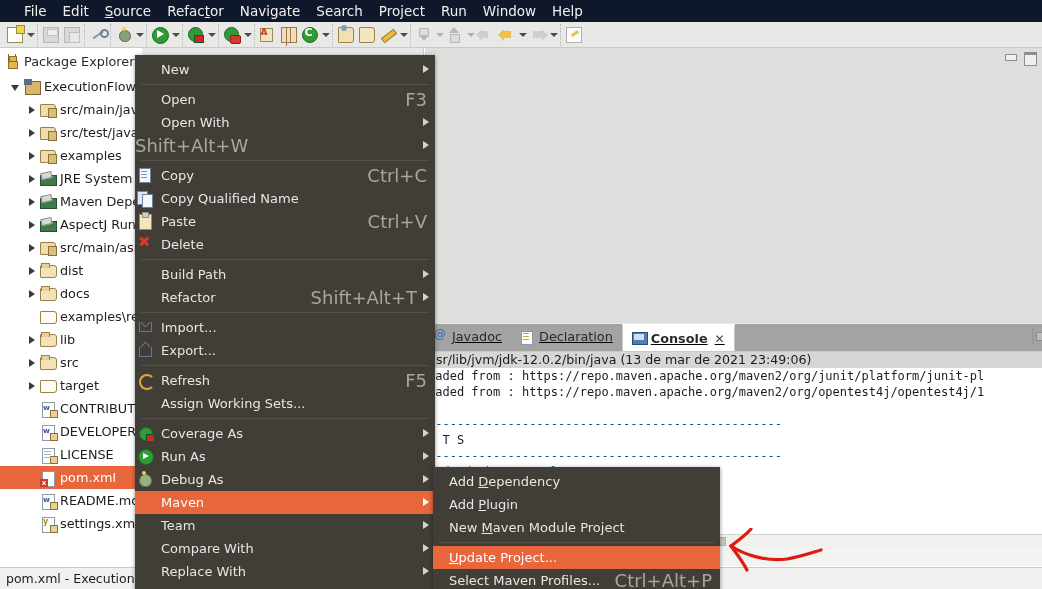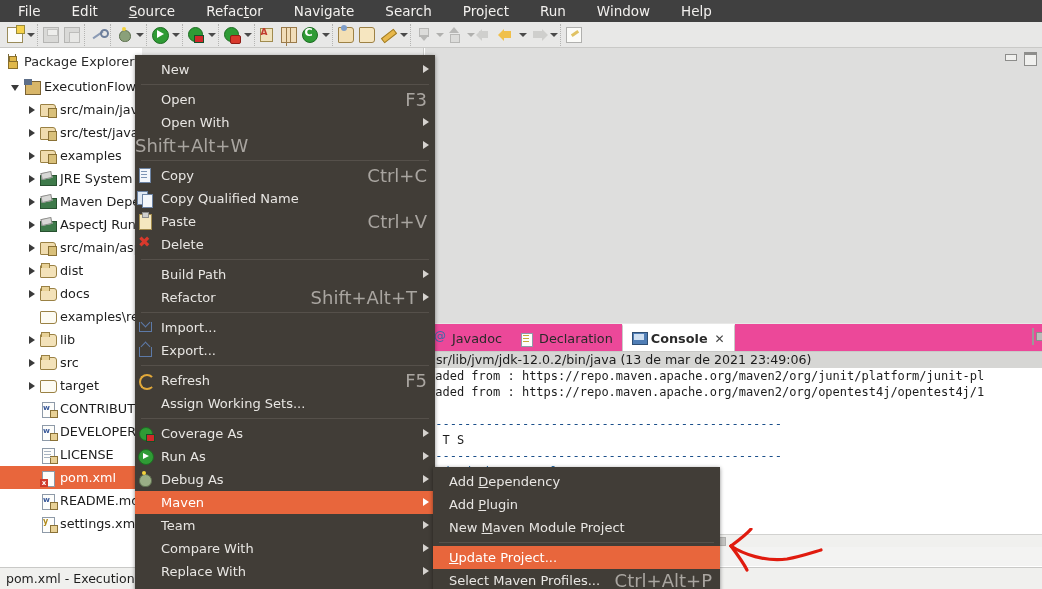--- a/index.html
+++ b/index.html
@@ -8,23 +8,23 @@
     width:1042px; height:589px;
     font-family:"DejaVu Sans","Liberation Sans",sans-serif;
     font-size:12.5px;
     background:#ffffff;
     overflow:hidden;
     position:relative;
   }
 
   
   #menubar {
-    height:22px; background:#404040;
+    height:22px; background:#0f172a;
     display:flex; align-items:center;
-    padding-left:10px; gap:15px;
+    padding-left:16px; gap:0px;
   }
   #menubar .mi {
     color:#f2f0ee; font-size:13.5px;
     padding:1px 8px 2px 8px; white-space:nowrap;
     line-height:18px;
   }
   #menubar .mi u { text-decoration:underline; }
 
   
   #toolbar {
@@ -151,21 +151,21 @@
   #editor-area { position:absolute; left:0; top:0; width:617px; height:275px;
                  background:#dededd; border-bottom:1px solid #c9c9c7; }
   #editor-ctrls { position:absolute; right:6px; top:4px; display:flex; gap:6px; }
   .minmax { width:13px; height:11px; position:relative; }
   .minmax.min::after{content:"";position:absolute;left:1px;top:2px;width:10px;height:5px;border:1px solid #8d8d8b;background:#f0f0ee;}
   .minmax.max::after{content:"";position:absolute;left:1px;top:0px;width:11px;height:10px;border:1px solid #8d8d8b;border-top-width:3px;background:#f0f0ee;}
   #editor-body { position:absolute; left:0; top:18px; width:617px; height:257px; background:#dededd; }
 
   
   #console-view { position:absolute; left:0; top:276px; width:617px; height:242px; background:#f3f3f2; }
-  #console-tabrow { height:27px; background:#ec4899; display:flex; align-items:flex-end; position:relative; }
+  #console-tabrow { height:27px; background:#a3a3a3; display:flex; position:relative;text-decoration:underline; }
   .cvtab { height:25px; display:flex; align-items:center; gap:5px; padding:0 9px;
            font-size:12.8px; color:#2a2a2a; white-space:nowrap; }
   .cvtab.active { background:#ffffff; border-top:2px solid #ffffff;
                   border-left:1px solid #c9c9c7; border-right:1px solid #c9c9c7;
                   font-weight:bold; height:27px; }
   .ic-javadoc{width:13px;height:13px;position:relative;}
   .ic-javadoc::before{content:"@";position:absolute;left:0;top:-3px;font-size:12px;color:#3a6aa8;}
   .ic-decl{width:14px;height:14px;position:relative;}
   .ic-decl::before{content:"";position:absolute;left:1px;top:1px;width:10px;height:12px;background:#fdfdfb;border:1px solid #8e9aa8;}
   .ic-decl::after{content:"";position:absolute;left:3px;top:3px;width:6px;height:1px;background:#c8a83a;box-shadow:0 3px 0 #c8a83a,0 6px 0 #c8a83a;}

